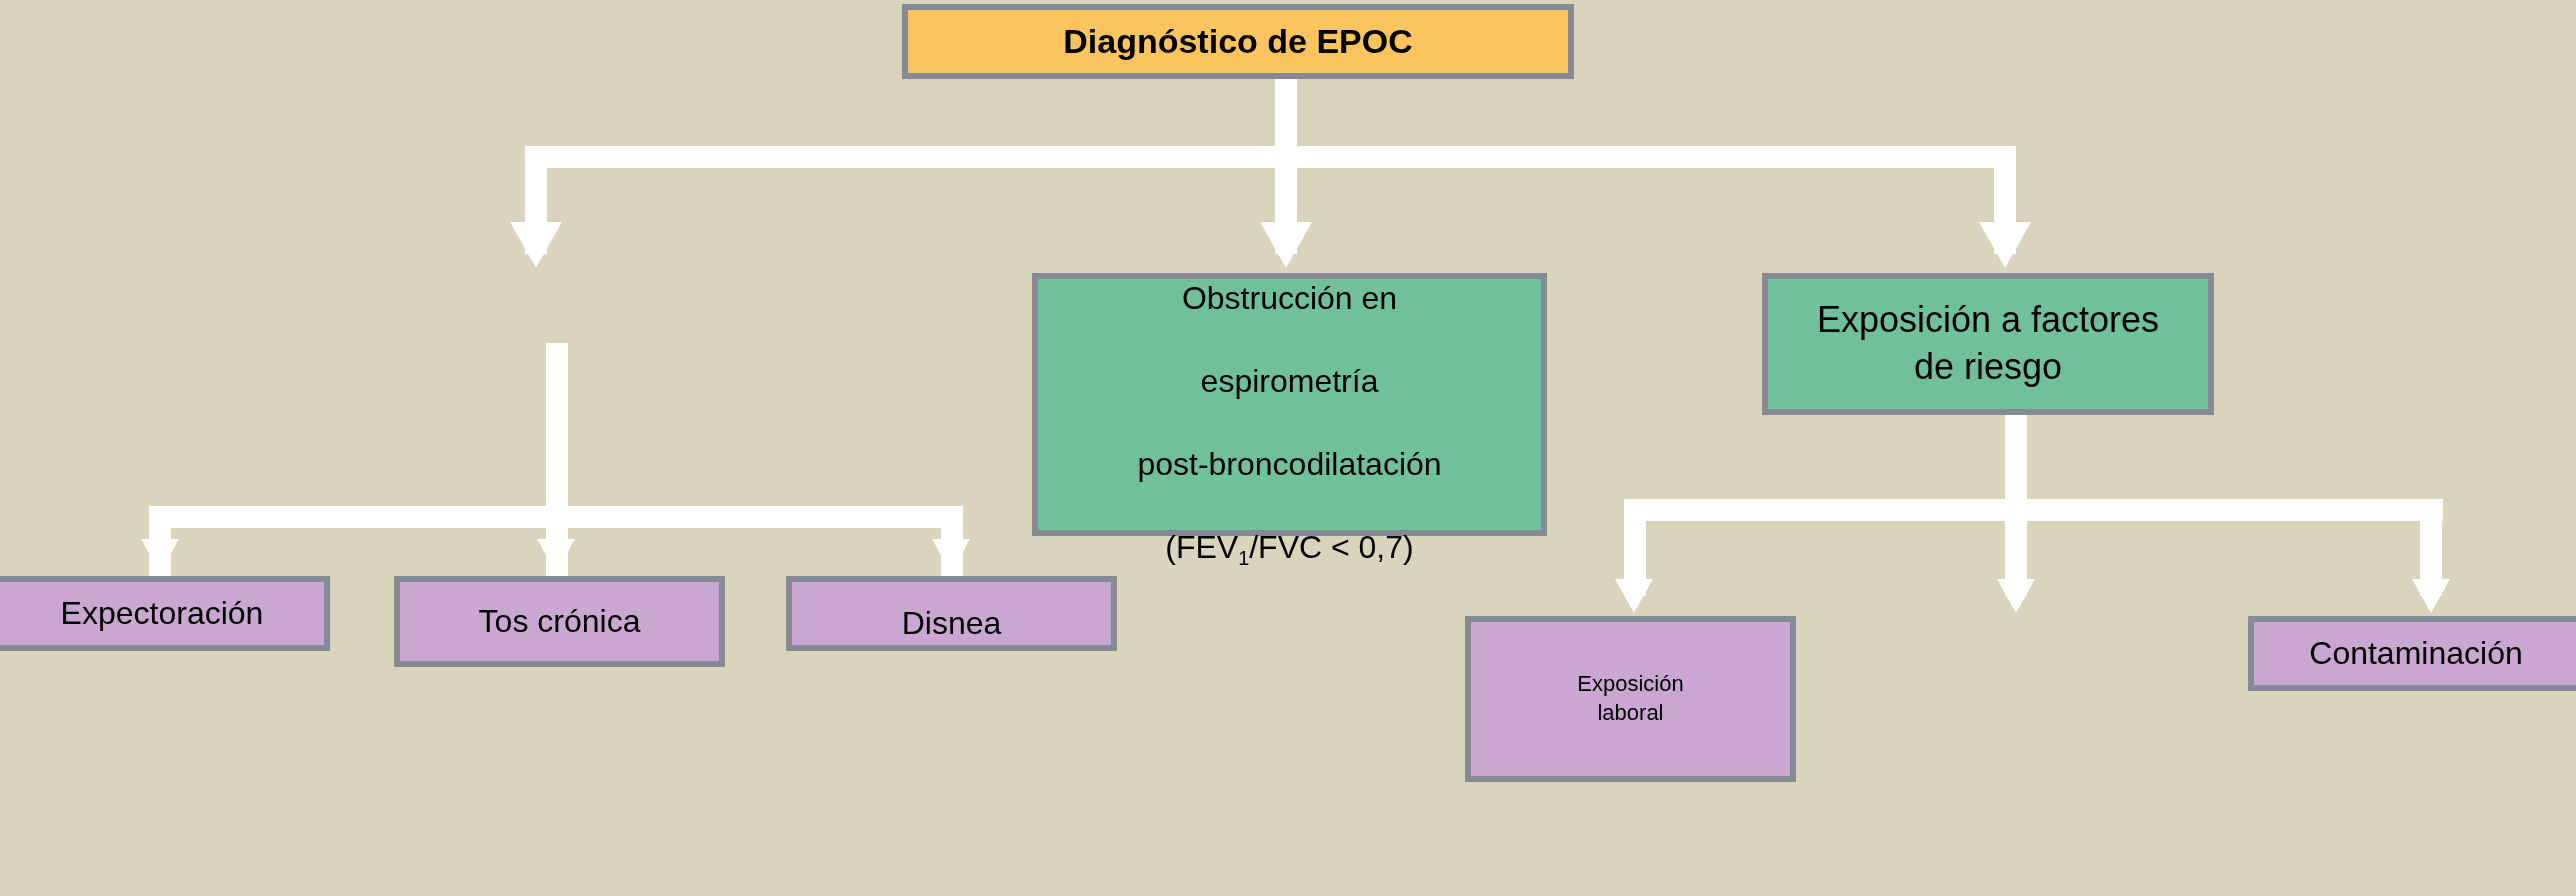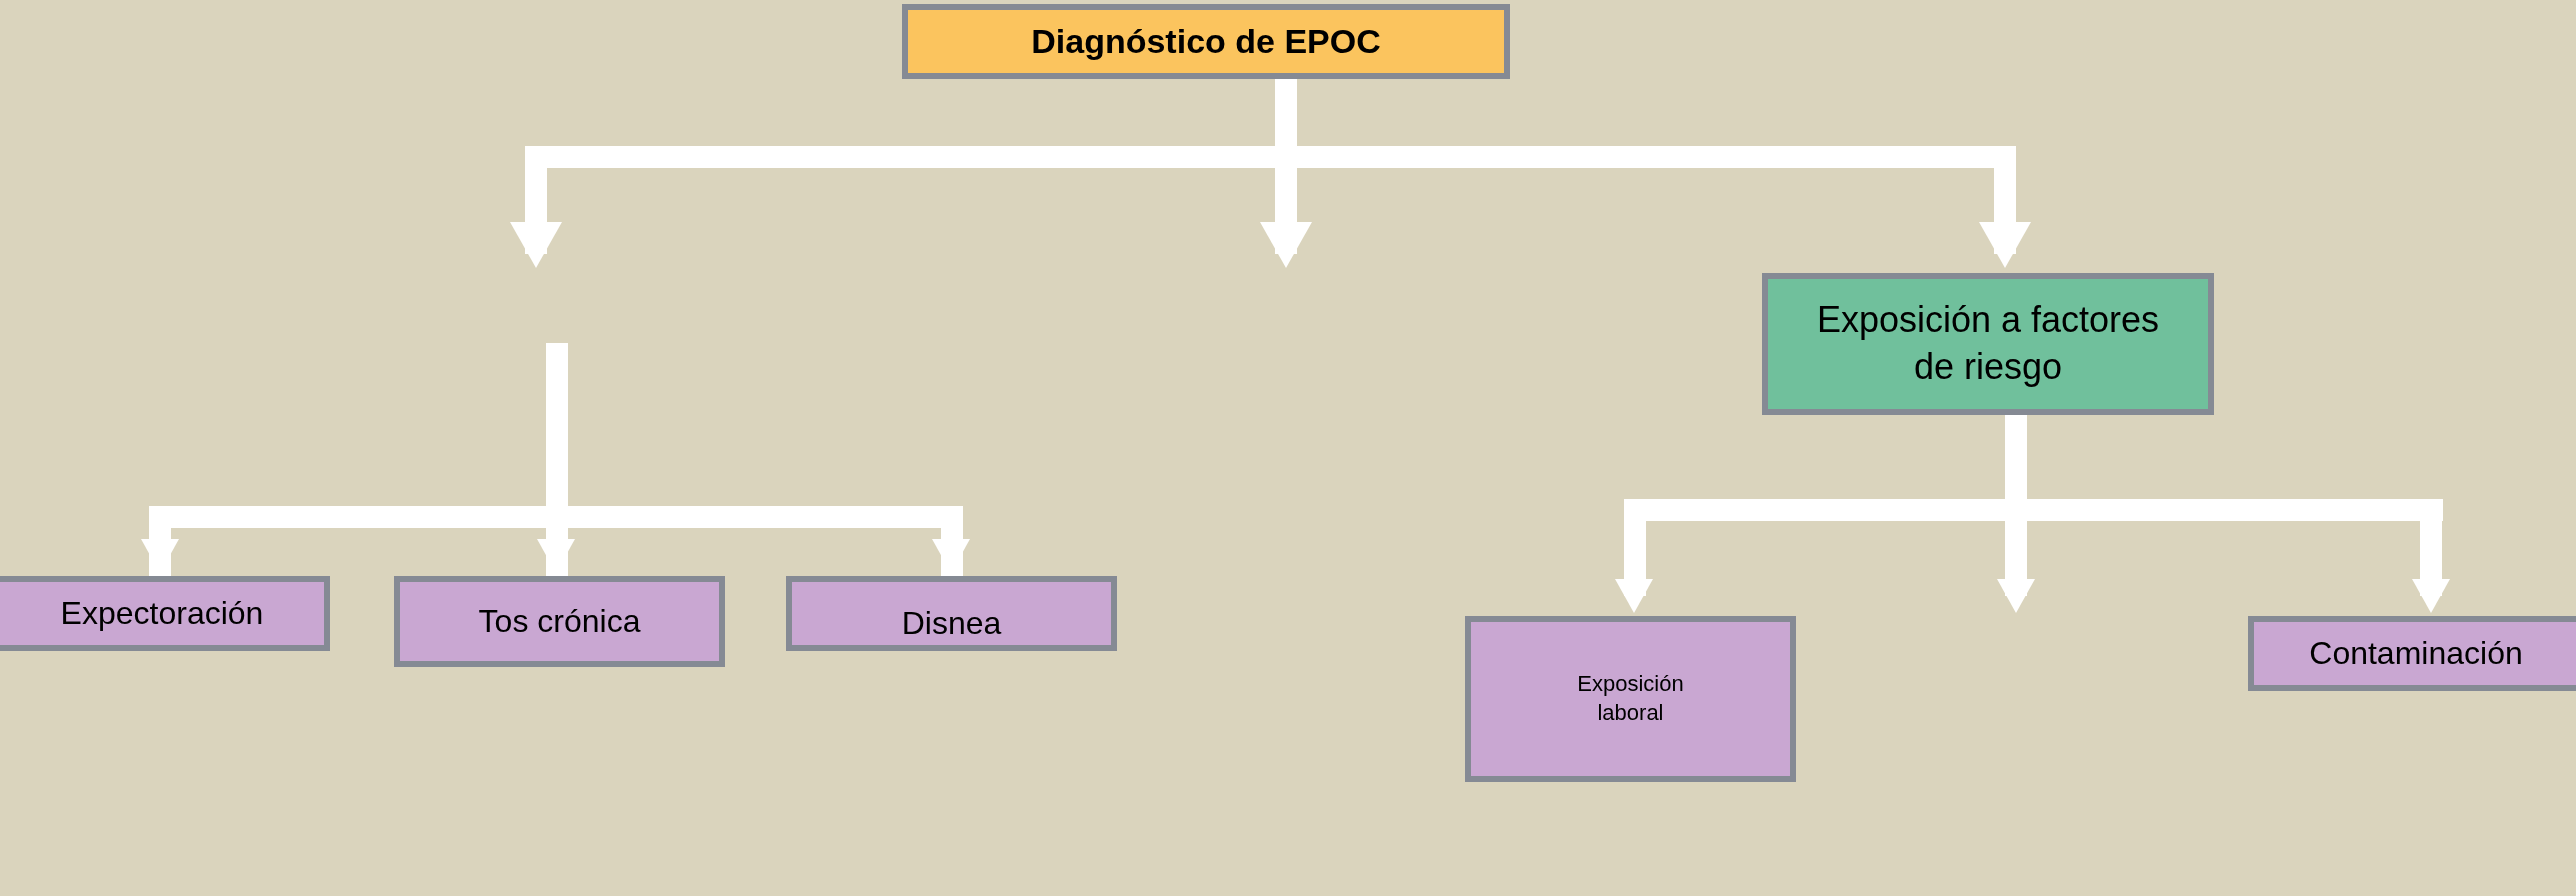--- a/index.html
+++ b/index.html
@@ -95,25 +95,33 @@
 
   <div class="conn" style="left:2005px; top:414px; width:22.4px; height:138px;"></div>
   <div class="conn" style="left:1624px; top:499px; width:819px; height:22.4px;"></div>
   <div class="conn" style="left:1624px; top:499px; width:22.4px; height:97px;"></div>
   <div class="arrowhead small" style="left:1615px; top:579px;"></div>
   <div class="conn" style="left:2005px; top:499px; width:22.4px; height:97px;"></div>
   <div class="arrowhead small" style="left:1997px; top:579px;"></div>
   <div class="conn" style="left:2420px; top:499px; width:22.4px; height:97px;"></div>
   <div class="arrowhead small" style="left:2412px; top:579px;"></div>
 
-  <div class="node root" style="left:902px; top:3.7px; width:608px; height:75px; font-size:34px;">
+  <div class="node root" style="left:902px; top:3.7px; width:672px; height:75px; font-size:34px;">
     <span class="label">Diagnóstico de EPOC</span>
   </div>
 
 
+  <div class="node green" style="left:1032px; top:273px; width:515px; height:263px; font-size:32px;">
+    <span class="label">
+      <span>Obstrucción en</span><br>
+      <span>espirometría</span><br>
+      <span>post-broncodilatación</span><br>
+      <span>(FEV</span><sub style="font-size:0.62em;">1</sub><span>/FVC &lt; 0,7)</span>
+    </span>
+  </div>
 
   <div class="node green" style="left:1762px; top:273px; width:452px; height:142px; font-size:36px;">
     <span class="label">Exposición a factores
 de riesgo</span>
   </div>
 
   <div class="node purple" style="left:-6px; top:576px; width:336px; height:75px; font-size:32px;">
     <span class="label">Expectoración</span>
   </div>
 

